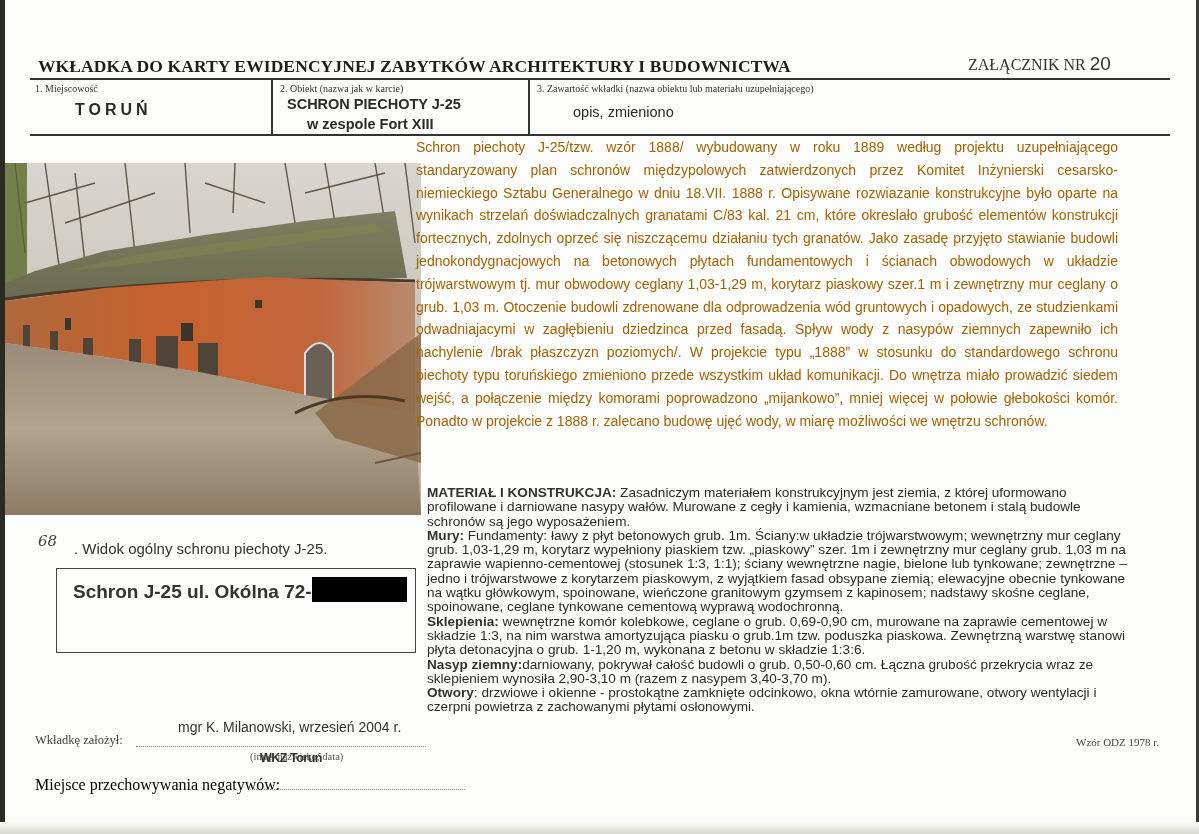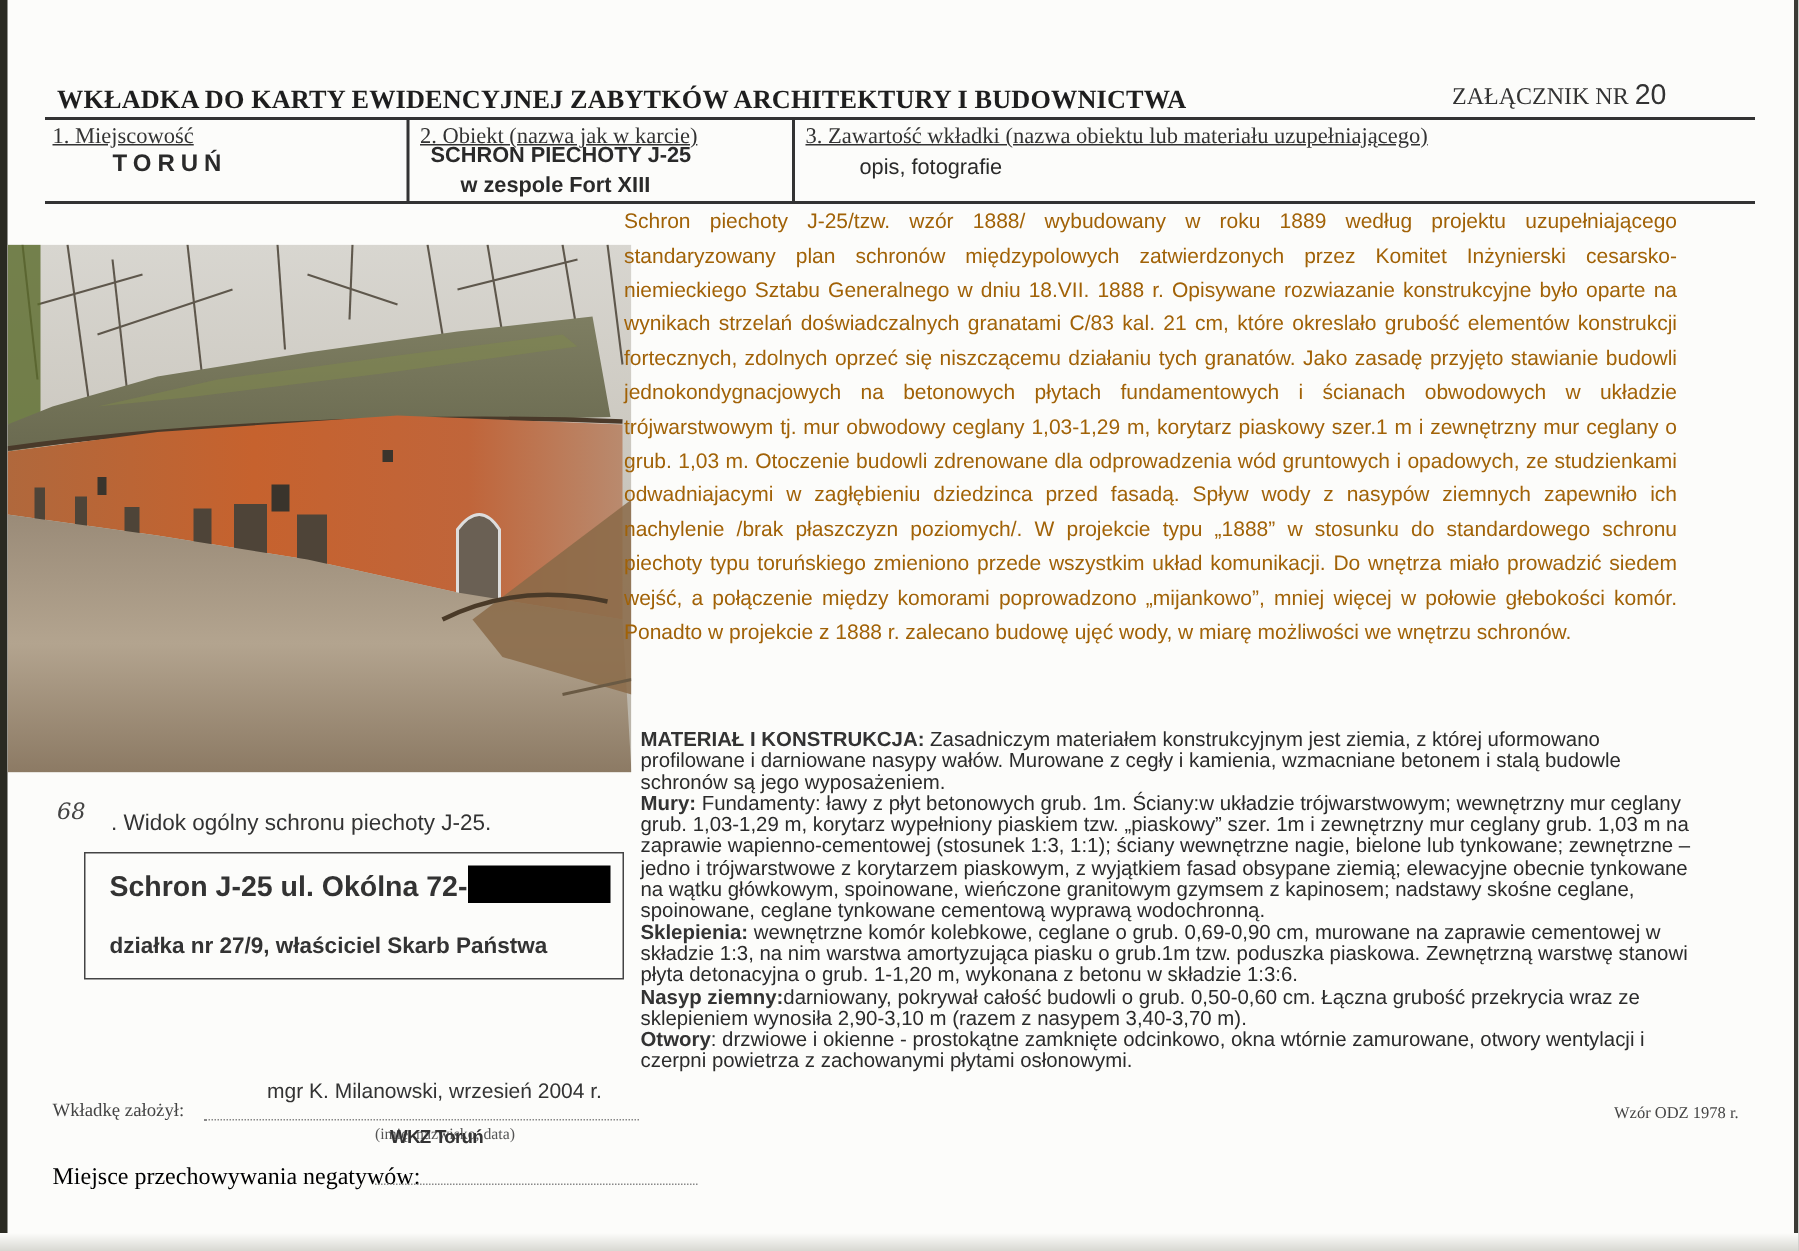--- a/index.html
+++ b/index.html
@@ -20,21 +20,21 @@
       position: absolute; left: 968px; top: 53px;
       font-family: "Liberation Serif", serif; font-size: 16px; color: #333;
     }
     .annex .num { font-family: "Liberation Sans", sans-serif; font-size: 19px; margin-left: 4px; }
 
     .hline { position: absolute; background: #333; height: 2px; }
     .vline { position: absolute; background: #333; width: 1.5px; }
 
     .field-label {
       position: absolute; font-family: "Liberation Serif", serif;
-      font-size: 15px; color: #333; text-decoration: underline;
+      font-size: 10px; color: #333;
     }
     .field-val {
       position: absolute; font-weight: bold; font-size: 15px; color: #2a2a2a;
     }
     .torun { letter-spacing: 4px; font-size: 16px; }
 
     .photo {
       position: absolute; left: 5px; top: 163px; width: 416px; height: 352px;
       overflow: hidden;
     }
@@ -94,21 +94,21 @@
 <div class="vline" style="left:528px; top:79px; height:55px;"></div>
 
 <div class="field-label" style="left:35px; top:83px;">1. Miejscowość</div>
 <div class="field-val torun" style="left:75px; top:101px;">TORUŃ</div>
 
 <div class="field-label" style="left:280px; top:83px;">2. Obiekt (nazwa jak w karcie)</div>
 <div class="field-val" style="left:287px; top:96px; font-size:14.5px;">SCHRON PIECHOTY J-25</div>
 <div class="field-val" style="left:307px; top:116px; font-size:14.5px;">w zespole Fort XIII</div>
 
 <div class="field-label" style="left:537px; top:83px;">3. Zawartość wkładki (nazwa obiektu lub materiału uzupełniającego)</div>
-<div class="field-val" style="left:573px; top:104px; font-weight:normal; font-size:14.5px;">opis,  fotografie</div>
+<div class="field-val" style="left:573px; top:104px; font-weight:normal; font-size:14.5px;">opis,  zmieniono</div>
 
 <div class="photo">
   <svg width="416" height="352" viewBox="0 0 416 352">
     <defs>
       <linearGradient id="sky" x1="0" y1="0" x2="0" y2="1">
         <stop offset="0" stop-color="#d8d6d0"></stop>
           <stop offset="1" stop-color="#b8b2a6"></stop>
       </linearGradient>
       <linearGradient id="ground" x1="0" y1="0" x2="0" y2="1">
         <stop offset="0" stop-color="#9a8b78"></stop>
@@ -180,21 +180,20 @@
   <p><b>Nasyp ziemny:</b><span>darniowany, pokrywał całość budowli o grub. 0,50-0,60 cm. Łączna grubość przekrycia wraz  ze sklepieniem wynosiła 2,90-3,10 m (razem z nasypem 3,40-3,70 m).</span></p>
   <p><b>Otwory</b><span>: drzwiowe i  okienne - prostokątne zamknięte odcinkowo, okna  wtórnie  zamurowane,  otwory wentylacji i czerpni powietrza z zachowanymi płytami osłonowymi.</span></p>
 </div>
 
 <div class="caption-num">68</div>
 <div class="caption">. Widok ogólny schronu piechoty J-25.</div>
 
 <div class="info-box">
   <div class="info-line1">Schron J-25 ul. Okólna 72-74,</div>
   <div class="redact"></div>
-  <div class="info-line2">działka nr 27/9, właściciel Skarb Państwa</div>
 </div>
 
 <div class="author">mgr  K. Milanowski, wrzesień 2004 r.</div>
 <div class="founded-label">Wkładkę założył:</div>
 <div class="dots" style="left:136px; top:746px; width:290px;"></div>
 <div class="sig-hint">(imię, nazwisko, data)</div>
 <div class="stamp">WKZ Toruń</div>
 <div class="neg-label">Miejsce przechowywania negatywów:</div>
 <div class="dots" style="left:250px; top:789px; width:215px;"></div>
 <div class="template">Wzór ODZ 1978 r.</div>

